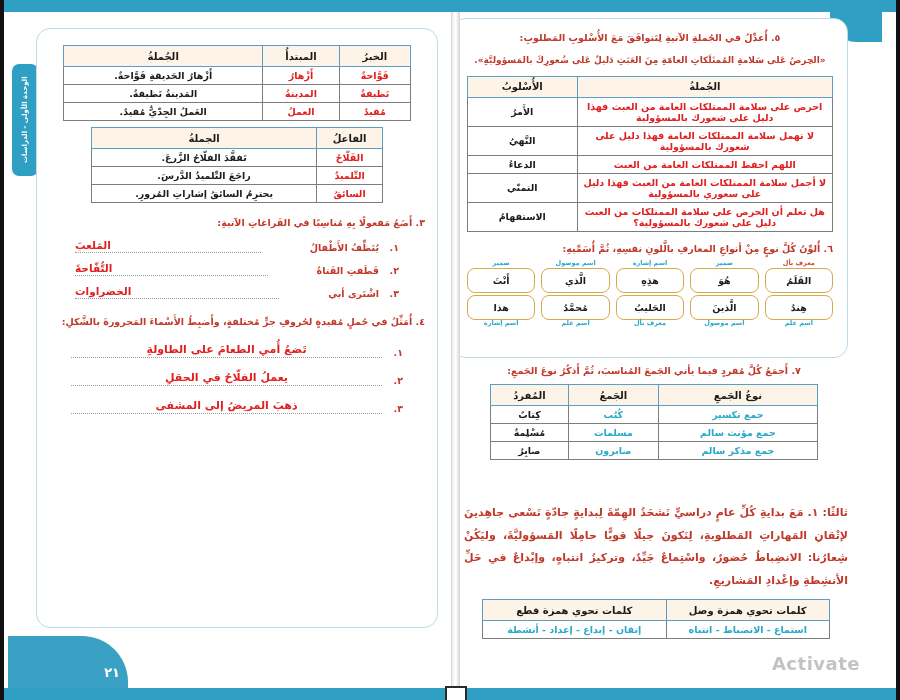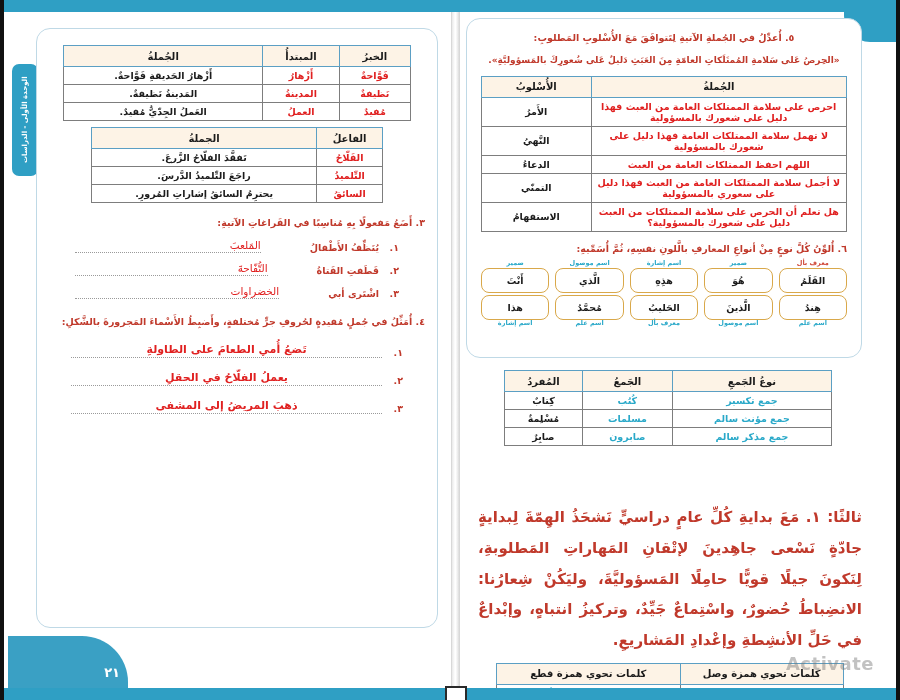--- a/index.html
+++ b/index.html
@@ -52,21 +52,21 @@
 
   
   .sheet {
     position: absolute;
     top: 12px;
     bottom: 12px;
     background: #ffffff;
     overflow: hidden;
   }
   .sheet-left  { left: 4px;   width: 444px; }
-  .sheet-right { left: 452px; width: 440px; text-decoration: underline; }
+  .sheet-right { left: 438px; width: 440px; text-decoration: underline; }
 
   
   .card {
     position: absolute;
     border: 1.5px solid #bfd9e6;
     border-radius: 14px;
     background: #ffffff;
   }
   .card-left  { left: 28px; top: 16px; right: 14px; height: 600px; }
   .card-right { left: 10px; top: 6px;  right: 34px; height: 340px; }
@@ -147,21 +147,21 @@
   .q-sub {
     color: #c0392b;
     font-size: 9px;
     font-weight: bold;
     text-align: center;
     direction: rtl;
     line-height: 1.6;
   }
   .para {
     color: #c0392b;
-    font-size: 15px;
+    font-size: 11px;
     font-weight: bold;
     direction: rtl;
     text-align: justify;
     line-height: 2.05;
   }
   .para-center {
     color: #c0392b;
     font-size: 9.5px;
     font-weight: bold;
     direction: rtl;
@@ -209,23 +209,23 @@
     margin-top: 9px;
     font-size: 9.5px;
     font-weight: bold;
     color: #c0392b;
   }
   .blank-num  { width: 15px; text-align: right; flex: none; }
   .blank-stem { flex: none; white-space: nowrap; margin-left: 44px; }
   .blank-line {
     flex: 1;
     border-bottom: 1.2px dotted #9a9a9a;
-    text-align: right;
+    text-align: left;
     color: #e02020;
-    font-weight: normal;
+    font-weight: bold;
     font-size: 10.5px;
     padding-bottom: 1px;
   }
 
   .write-row {
     direction: rtl;
     display: flex;
     align-items: flex-end;
     gap: 6px;
     margin-top: 13px;
@@ -504,20 +504,21 @@
               <span class="bubble">هذا</span>
               <span class="bubble-tag">اسم إشارة</span>
             </div>
           </div>
         </div>
 
       </div>
     </div>
 
     <div style="position:absolute; left:24px; right:40px; top:352px;">
+      <div class="q-head" style="text-align:center;">٧. أَجمَعُ كُلَّ مُفردٍ فيما يأتي الجَمعَ المُناسبَ، ثُمَّ أَذكُرُ نوعَ الجَمعِ:</div>
       <div style="margin:6px 24px 0 24px;">
         <table class="tbl">
           <thead>
             <tr>
               <th>نوعُ الجَمعِ</th>
               <th>الجَمعُ</th>
               <th>المُفردُ</th>
             </tr>
           </thead>
           <tbody>

